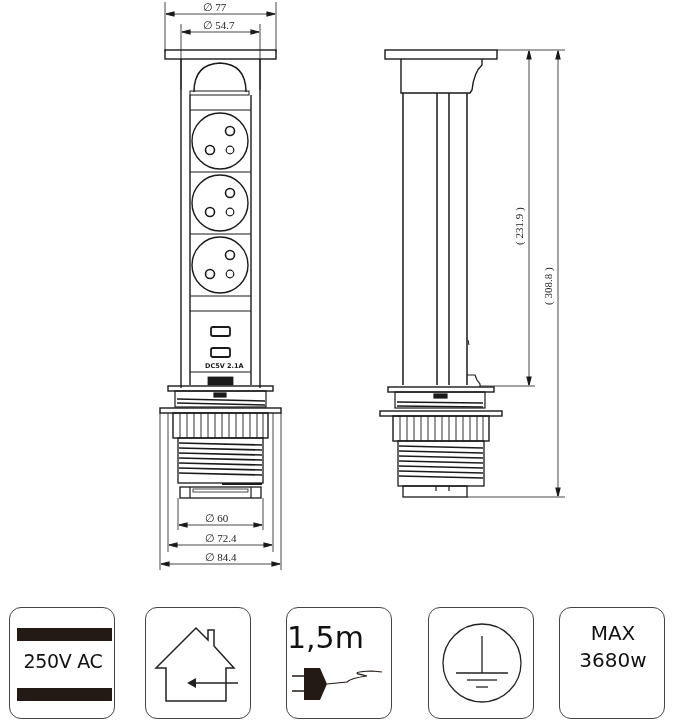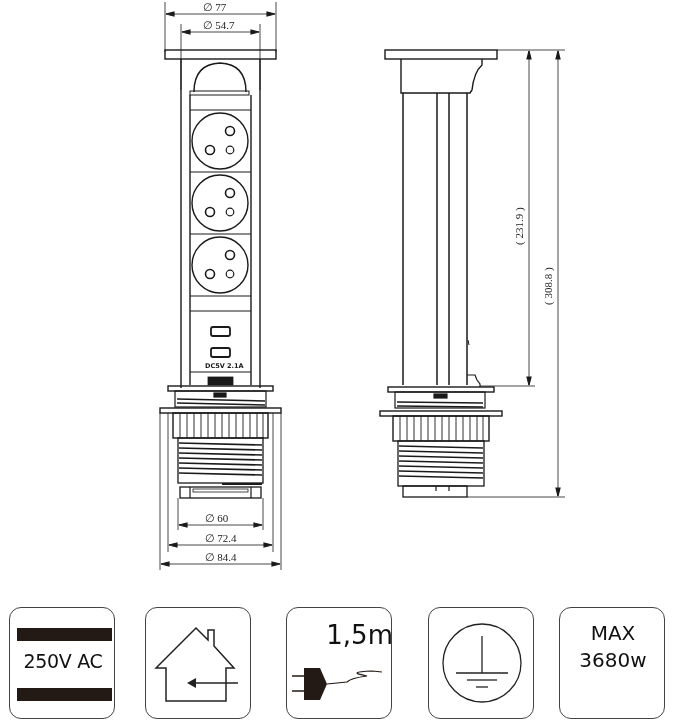--- a/index.html
+++ b/index.html
@@ -4,21 +4,21 @@
   <style>
     html, body { margin: 0; padding: 0; background: #ffffff; }
     body { width: 679px; height: 727px; position: relative; overflow: hidden; font-family: "DejaVu Sans", sans-serif; }
     .drawing { position: absolute; left: 0; top: 0; width: 679px; height: 590px; }
     .dim-text { font-family: "Liberation Serif", serif; font-size: 11px; fill: #222; }
     .icon-box { position: absolute; top: 607px; width: 106px; height: 112px; border: 1.5px solid #444; border-radius: 12px; box-sizing: border-box; background: #fff; }
     .icon-box svg { position: absolute; left: 0; top: 0; }
     .big-label { position: absolute; font-family: "DejaVu Sans", sans-serif; color: #111; }
     .volt-bar { position: absolute; left: 7px; width: 95px; height: 13px; background: #231915; }
     .volt-text { left: 0; width: 106px; top: 42px; text-align: center; font-size: 19px; letter-spacing: -0.3px; }
-    .len-text { left: 0; width: 106px; top: 12px; text-align: right; font-size: 26px; }
+    .len-text { left: 0; width: 106px; top: 12px; text-align: left; font-size: 30px; }
     .max-text { left: 0; width: 106px; top: 12px; text-align: center; font-size: 20px; line-height: 27px; }
   </style>
 </head>
 <body>
 
 <svg class="drawing" viewBox="0 0 679 590" width="679" height="590">
   <g stroke="#1a1a1a" fill="none" stroke-width="1.2">
 
     <g>
       <line x1="165" y1="2" x2="165" y2="52" stroke-width="0.8"></line>

